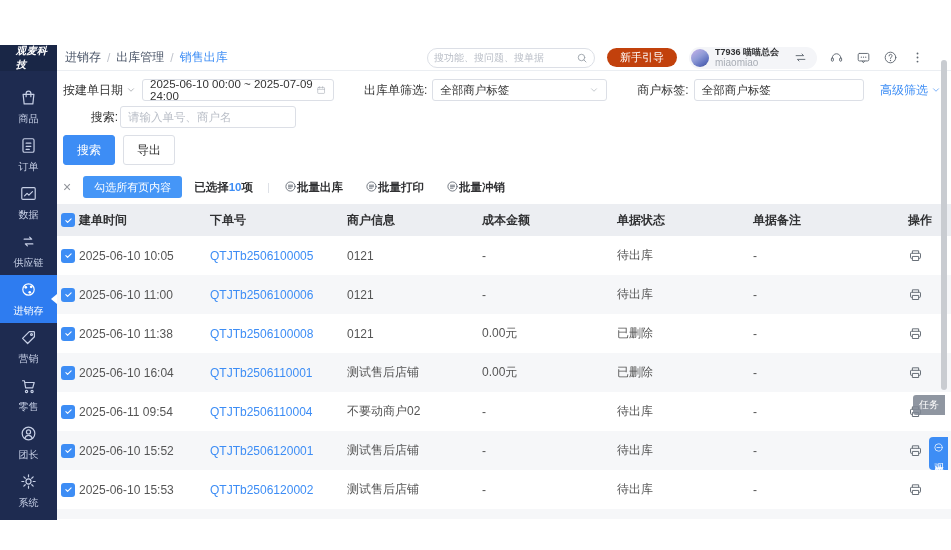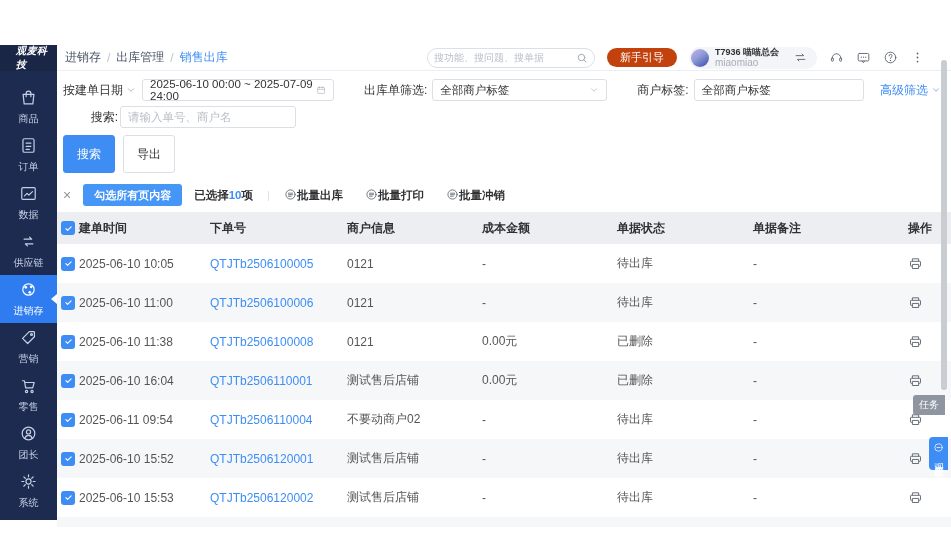--- a/index.html
+++ b/index.html
@@ -61,28 +61,28 @@
   .advanced { margin-left:auto; color:#3D8DF5; display:flex; align-items:center; cursor:pointer; white-space:nowrap; }
   .advanced .chev { stroke:#3D8DF5; }
   .frow2 { margin-top:5px; }
   .frow2 .flabel { width:55px; text-align:right; }
   .search-field { width:176px; margin-left:2px; }
   .search-field input { border:none; outline:none; width:100%; font-size:11.5px; color:#333; font-family:inherit; }
   .search-field input::placeholder { color:#B9BEC7; }
 
   
   .btn-row { padding:7px 0 0 6px; display:flex; gap:8px; }
-  .btn { height:38px; font-size:12px; border-radius:3px; padding:12px 13px; cursor:pointer; display:flex; align-items:center; font-family:inherit; }
+  .btn { height:30px; font-size:12px; border-radius:3px; padding:12px 13px; cursor:pointer; display:flex; align-items:center; font-family:inherit; }
   .btn-primary { background:#3D8DF5; color:#fff; border:1px solid #3D8DF5; }
   .btn-plain { background:#fff; color:#333; border:1px solid #DCDFE6; }
 
   
   .sel-bar { margin-top:10px; padding:0 10px 0 6px; height:24px; display:flex; align-items:center; font-size:11.5px; color:#303133; }
   .close-x { font-size:14px; color:#909399; cursor:pointer; line-height:1; }
-  .sel-all-btn { margin-left:12px; background:#4596F7; color:#fff; border:none; border-radius:3px; height:22px; padding:0 11px; font-size:11px; cursor:pointer; font-family:inherit;font-weight:bold; }
+  .sel-all-btn { margin-left:12px; background:#4596F7; color:#fff; border:none; border-radius:3px; height:22px; padding:0 11px; font-size:11px; cursor:pointer; font-family:inherit; }
   .sel-count { margin-left:12px; white-space:nowrap; font-weight:bold; }
   .sel-count .num { color:#3D8DF5; }
   .sel-div { margin:0 14px; color:#DCDFE6; }
   .batch { display:flex; gap:0; margin-right:22px; cursor:pointer; font-weight:bold; color:#303133; white-space:nowrap; }
   .batch svg { width:13px; height:13px; stroke:#5F6670; fill:none; stroke-width:1.6; stroke-linecap:round; }
 
   
   .table { margin-top:5px; }
   .tgrid { display:grid; grid-template-columns:18px 131px 137px 135px 135px 136px 155px 1fr; align-items:center; padding-left:4px; }
   .thead { background:#ECEEF2; height:32px; font-size:12px; font-weight:bold; color:#303133; }

